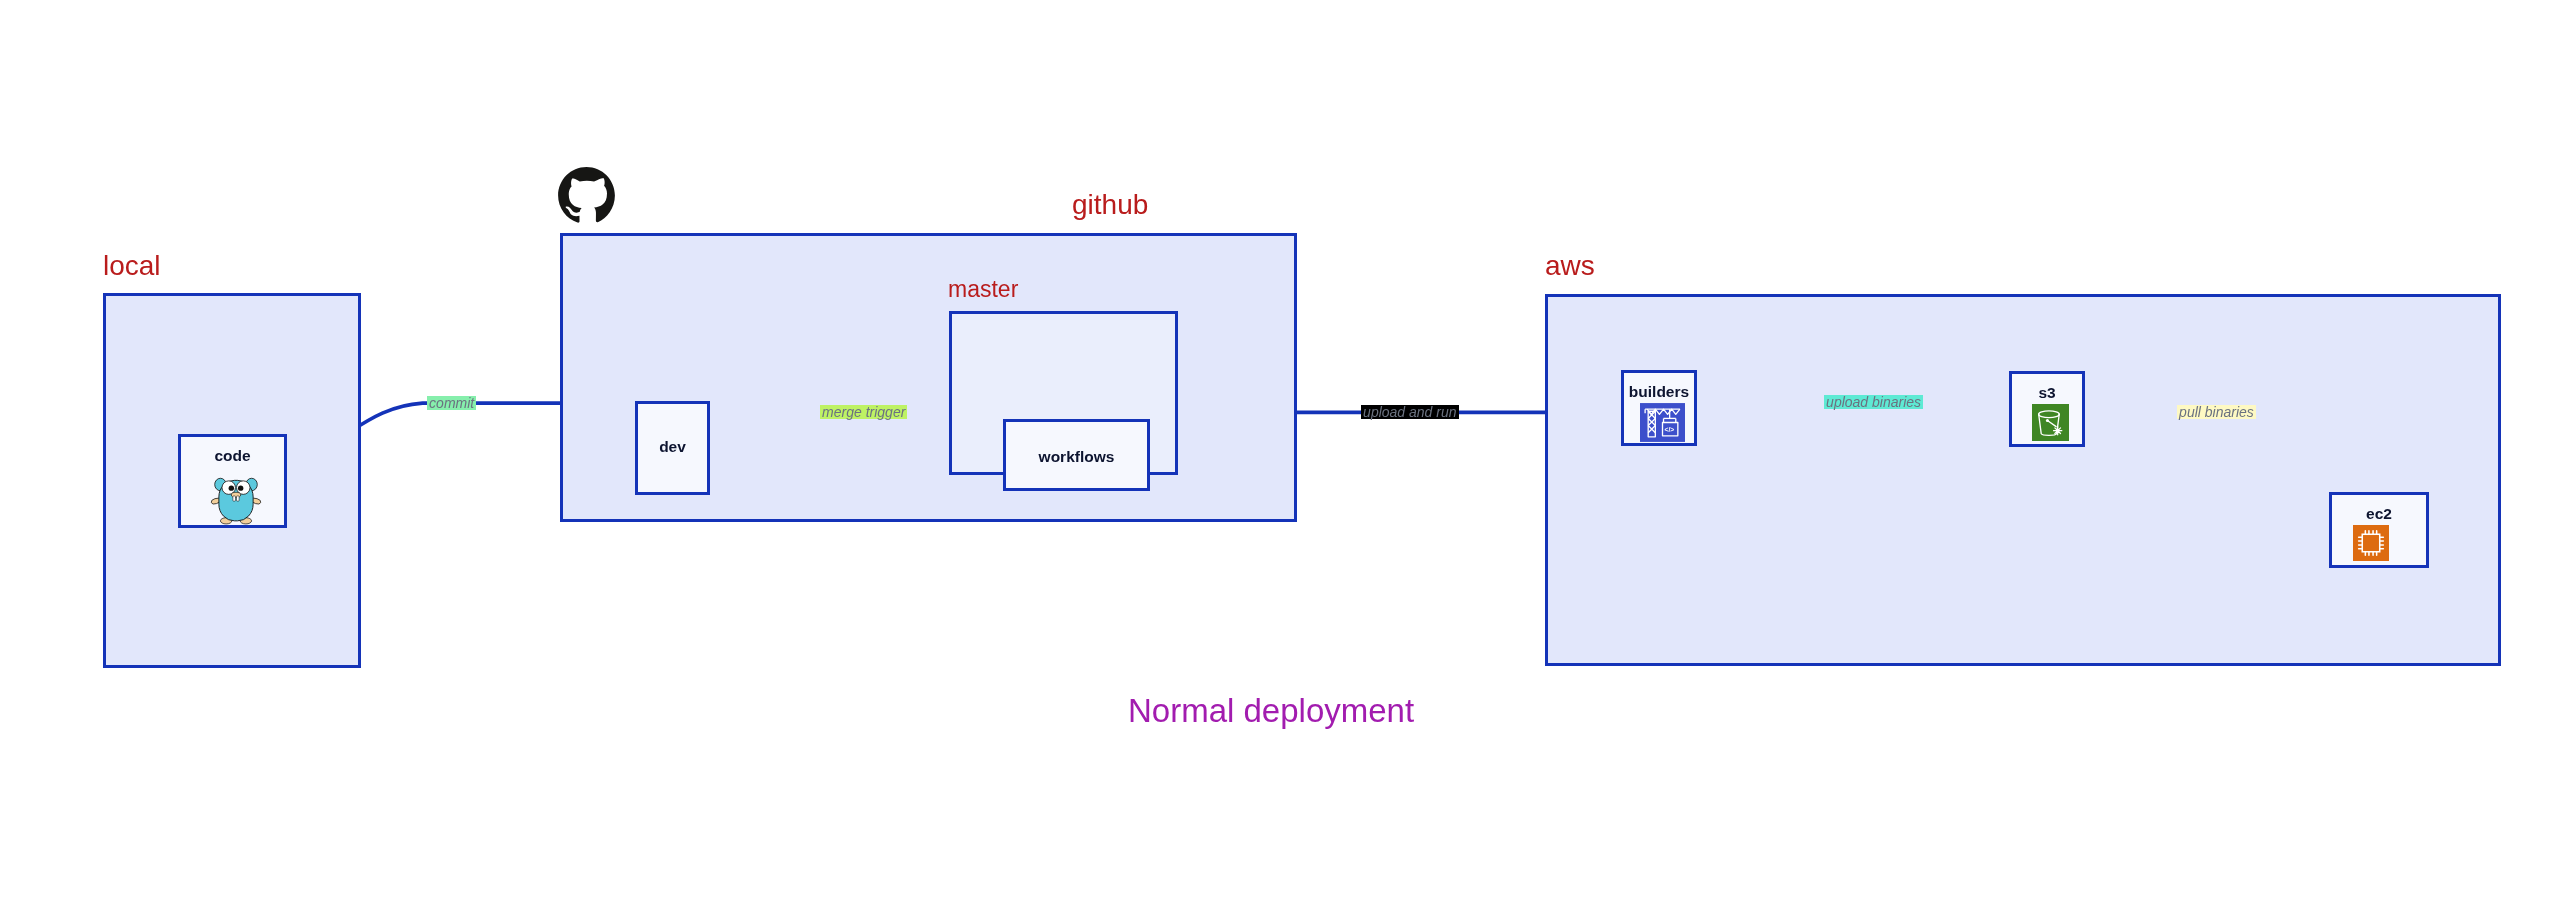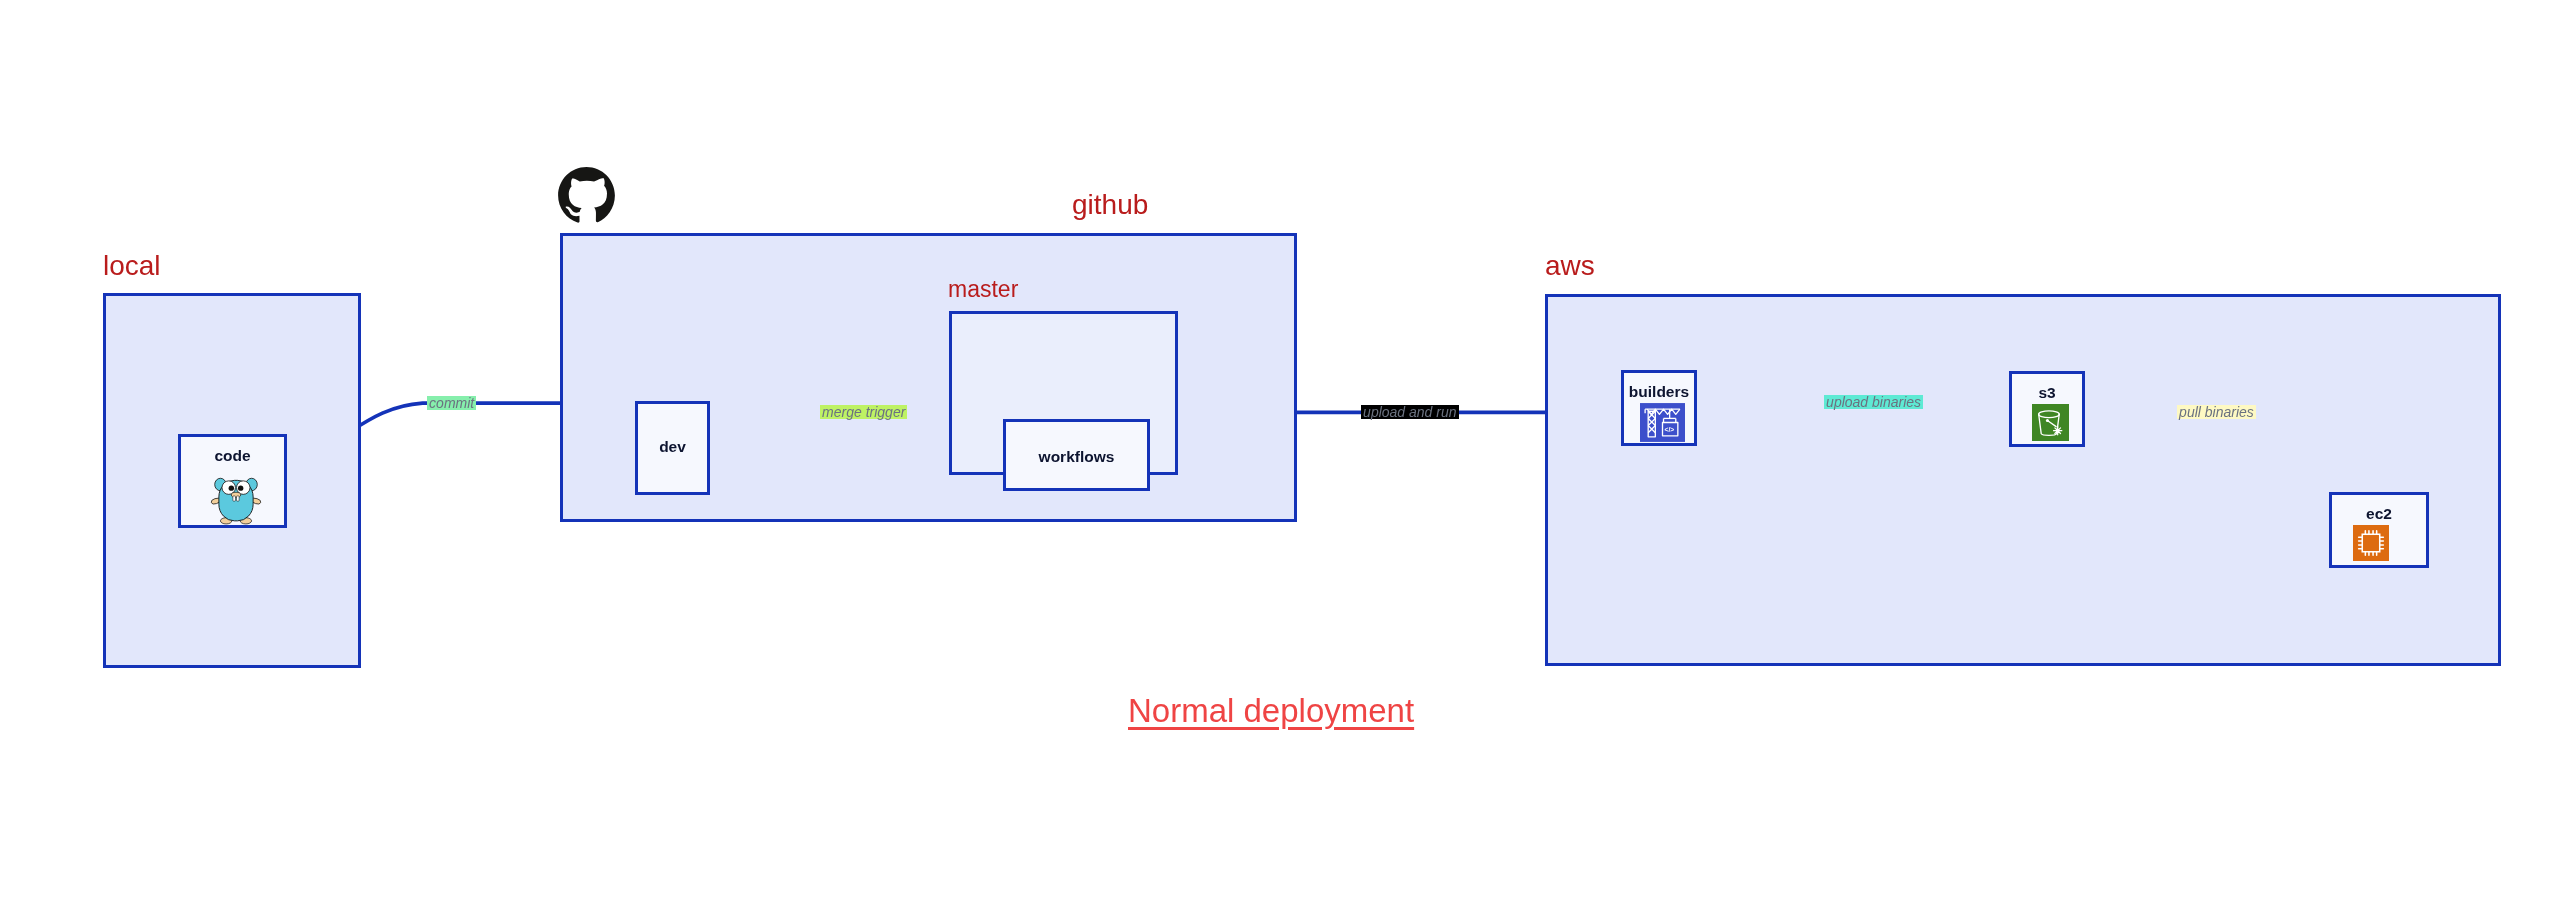--- a/index.html
+++ b/index.html
@@ -83,26 +83,25 @@
   }
 
   
   .icon-well {
     position: absolute;
   }
 
   
   #diagram-title {
     position: absolute;
-    color: #ef4444;
+    color: #a21caf;
     font-size: 33px;
     font-weight: 400;
     line-height: 1;
     white-space: nowrap;
-    text-decoration: underline;
     text-underline-offset: 5.2px;
     text-decoration-thickness: 2.6px;
   }
 
   svg.edges {
     position: absolute;
     left: 0; top: 0;
     width: 2604px;
     height: 902px;
     pointer-events: none;

